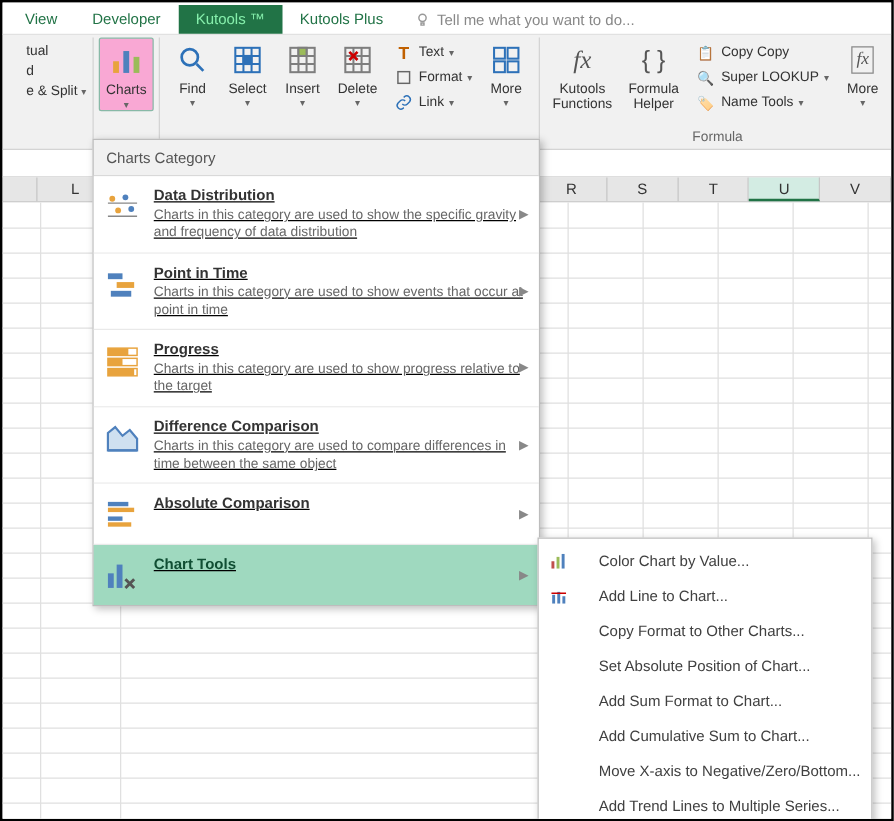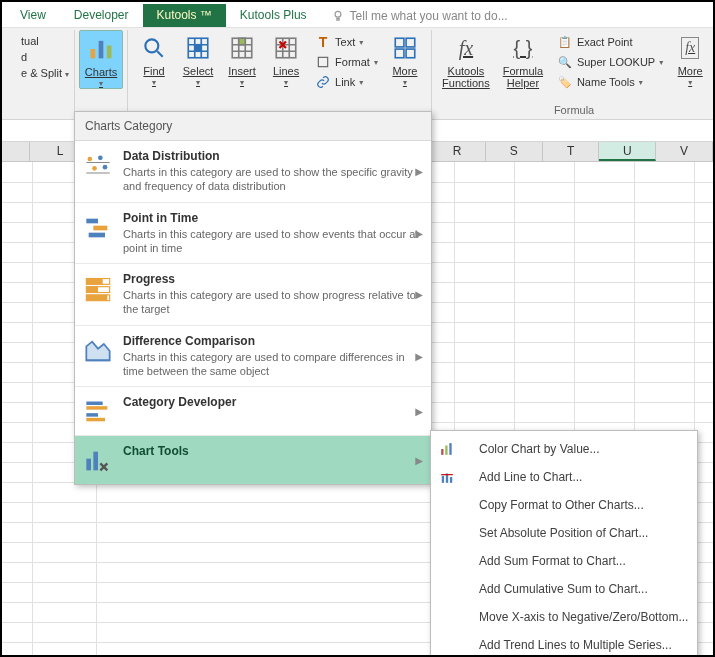--- a/index.html
+++ b/index.html
@@ -1,32 +1,32 @@
 <!DOCTYPE html>
 <html><head>
 <meta charset="utf-8">
 <style>
   * { box-sizing: border-box; margin: 0; padding: 0; font-family: "Segoe UI", Tahoma, sans-serif; }
   body { background: #fff; width: 715px; height: 657px; overflow: hidden; border: 2px solid #000; position: relative; }
 
   
   .ribbon-tabs { display: flex; align-items: flex-end; height: 26px; background: #fff; padding-left: 4px; border-bottom: 1px solid #e1e1e1; }
   .tab { padding: 4px 14px 5px; font-size: 12px; color: #217346; cursor: pointer; }
-  .tab.active { background: #217346; color: #fef9c3; }
+  .tab.active { background: #217346; color: #86efac; }
   .tell-me { display: flex; align-items: center; gap: 5px; padding: 4px 10px; color: #888; font-size: 12px; }
   .tell-me svg { width: 14px; height: 14px; }
 
   
   .ribbon { display: flex; height: 92px; background: #f1f1f1; border-bottom: 1px solid #d4d4d4; padding: 2px 0 0 0; }
   .ribbon-group { display: flex; flex-direction: column; border-right: 1px solid #d4d4d4; padding: 0 4px; }
   .ribbon-group-body { display: flex; flex: 1; align-items: flex-start; }
   .ribbon-group-label { text-align: center; font-size: 11px; color: #666; padding: 2px 0 3px; }
-  .big-btn { display: flex; flex-direction: column; align-items: center; justify-content: flex-start; width: 44px; padding: 3px 2px 0; font-size: 11px; color: #333; cursor: pointer; text-align: center; text-decoration: underline; }
+  .big-btn { display: flex; flex-direction: column; align-items: center; justify-content: flex-start; width: 44px; padding: 3px 2px 0; font-size: 11px; color: #333; cursor: pointer; text-align: center; }
   .big-btn .ic { width: 30px; height: 30px; margin-bottom: 2px; display:flex; align-items:center; justify-content:center; }
-  .big-btn.active { background: #7dd3fc; border:1px solid #88b9a7; border-radius:2px; }
+  .big-btn.active { background: #f9a8d4; border:1px solid #88b9a7; border-radius:2px; }
   .drop-arrow { font-size: 8px; color: #666; margin-top: 1px; }
   .small-stack { display:flex; flex-direction:column; gap:0; padding: 2px 2px 0 4px; }
   .small-btn { display: flex; align-items:center; gap:4px; font-size:11px; color:#333; padding: 2px 3px; white-space:nowrap; cursor:pointer;}
   .small-btn .mini-ic{ width:16px; height:16px; display:flex; align-items:center; justify-content:center;}
   .ribbon .partial-left { display:flex; flex-direction:column; padding:3px 2px 0 16px; font-size:11px; color:#333; white-space:nowrap; }
   .partial-left > div { padding:2px 3px; cursor:pointer;}
 
   
   .namebox-row { height: 22px; border-bottom:1px solid #d4d4d4; background:#fff; }
   .col-headers { display:flex; height: 20px; background: #e6e6e6; border-bottom:1px solid #c6c6c6; position: relative; }
@@ -38,21 +38,21 @@
   .gridlines { position:absolute; inset:0; }
   .hline { position:absolute; left:0; right:0; height:1px; background:#e0e0e0; }
   .vline { position:absolute; top:0; bottom:0; width:1px; background:#e0e0e0; }
 
   
   .dropdown { position:absolute; left: 72px; top: 109px; width: 358px; background:#f1f1f1; border:1px solid #bdbdbd; box-shadow: 2px 2px 6px rgba(0,0,0,.25); z-index: 10; }
   .dd-header { font-size:12px; color:#555; padding: 7px 10px; border-bottom:1px solid #d9d9d9;}
   .dd-item { display:flex; gap:10px; padding: 8px 10px 8px 8px; border-bottom:1px solid #e9e9e9; background:#fff; cursor:pointer; position:relative;}
   .dd-item:last-child { border-bottom:none; }
   .dd-item .dd-icon { width:30px; height:30px; flex:none; margin-top:2px; display:flex; align-items:center; justify-content:center;}
-  .dd-item .dd-text { flex:1; }
+  .dd-item .dd-text { flex:1;text-decoration:underline; }
   .dd-item .dd-title { font-size:12px; font-weight:600; color:#333; margin-bottom:2px;}
   .dd-item .dd-desc { font-size:11px; color:#666; line-height:1.3;}
   .dd-item .dd-arrow { position:absolute; right:8px; top:50%; transform:translateY(-50%); font-size:10px; color:#888;}
   .dd-item.highlight { background: #9fd9bf; }
   .dd-item.highlight .dd-title { color:#104e33; font-weight:700;}
 
   
   .submenu { position:absolute; left: 428px; top: 428px; width: 268px; background:#fff; border:1px solid #bdbdbd; box-shadow: 2px 2px 6px rgba(0,0,0,.25); z-index:11; padding: 4px 0;}
   .sub-item { display:flex; align-items:center; gap:24px; padding: 6px 10px 6px 8px; font-size:12px; color:#404040; cursor:pointer; white-space:nowrap;}
   .sub-item .sic { width:16px; height:16px; flex:none; display:flex; align-items:center; justify-content:center;}
@@ -133,21 +133,21 @@
         <span class="drop-arrow">▾</span>
       </div>
       <div class="big-btn">
         <span class="ic">
             <svg width="26" height="26" viewBox="0 0 24 24" fill="none" stroke="#7e7e7e" stroke-width="1.5">
               <rect x="3" y="3" width="18" height="18"></rect>
               <path d="M3 9h18M3 15h18M9 3v18M15 3v18"></path>
               <path d="M6 6l6 6M12 6l-6 6" stroke="#c00" stroke-width="2"></path>
             </svg>
           </span>
-        <span>Lines</span>
+        <span>Delete</span>
         <span class="drop-arrow">▾</span>
       </div>
       <div class="small-stack">
         <div class="small-btn">
             <span class="mini-ic">
               <b style="color:#c06000;font-size:14px">T</b>
             </span>
             <span>Text</span> 
             <span class="drop-arrow">▾</span>
           </div>
@@ -198,21 +198,21 @@
       <div class="big-btn" style="width:54px">
         <span class="ic">
             <span style="font-size:20px;color:#555">{ }</span>
           </span>
         <span style="white-space:pre-line">Formula
 Helper</span>
       </div>
       <div class="small-stack">
         <div class="small-btn">
             <span class="mini-ic">📋</span>
-            <span>Exact Point</span>
+            <span>Copy Copy</span>
           </div>
         <div class="small-btn">
             <span class="mini-ic">🔍</span>
             <span>Super LOOKUP</span> 
             <span class="drop-arrow">▾</span>
           </div>
         <div class="small-btn">
             <span class="mini-ic">🏷️</span>
             <span>Name Tools</span> 
             <span class="drop-arrow">▾</span>
@@ -349,21 +349,21 @@
   <div class="dd-item">
     <span class="dd-icon">
         <svg width="28" height="28" viewBox="0 0 24 24">
           <rect x="2" y="3" width="14" height="3" fill="#4f81bd"></rect>
           <rect x="2" y="7" width="18" height="3" fill="#e8a33d"></rect>
           <rect x="2" y="13" width="10" height="3" fill="#4f81bd"></rect>
           <rect x="2" y="17" width="16" height="3" fill="#e8a33d"></rect>
         </svg>
       </span>
     <div class="dd-text">
-        <div class="dd-title">Category Developer</div>
+        <div class="dd-title">Absolute Comparison</div>
       </div>
     <span class="dd-arrow">▶</span>
   </div>
 
   <div class="dd-item highlight">
     <span class="dd-icon">
         <svg width="28" height="28" viewBox="0 0 24 24">
           <rect x="2" y="10" width="4" height="10" fill="#4f81bd"></rect>
           <rect x="8" y="4" width="4" height="16" fill="#4f81bd"></rect>
           <path d="M14 14l6 6M20 14l-6 6" stroke="#555" stroke-width="2"></path>

